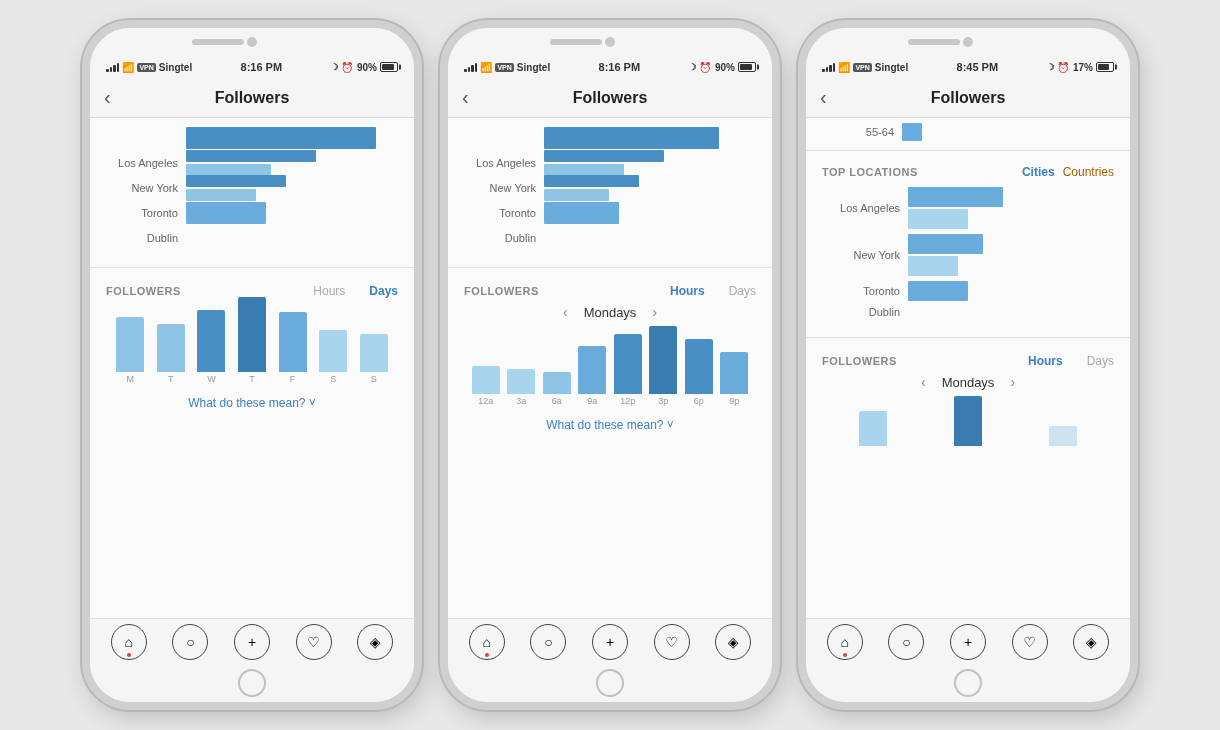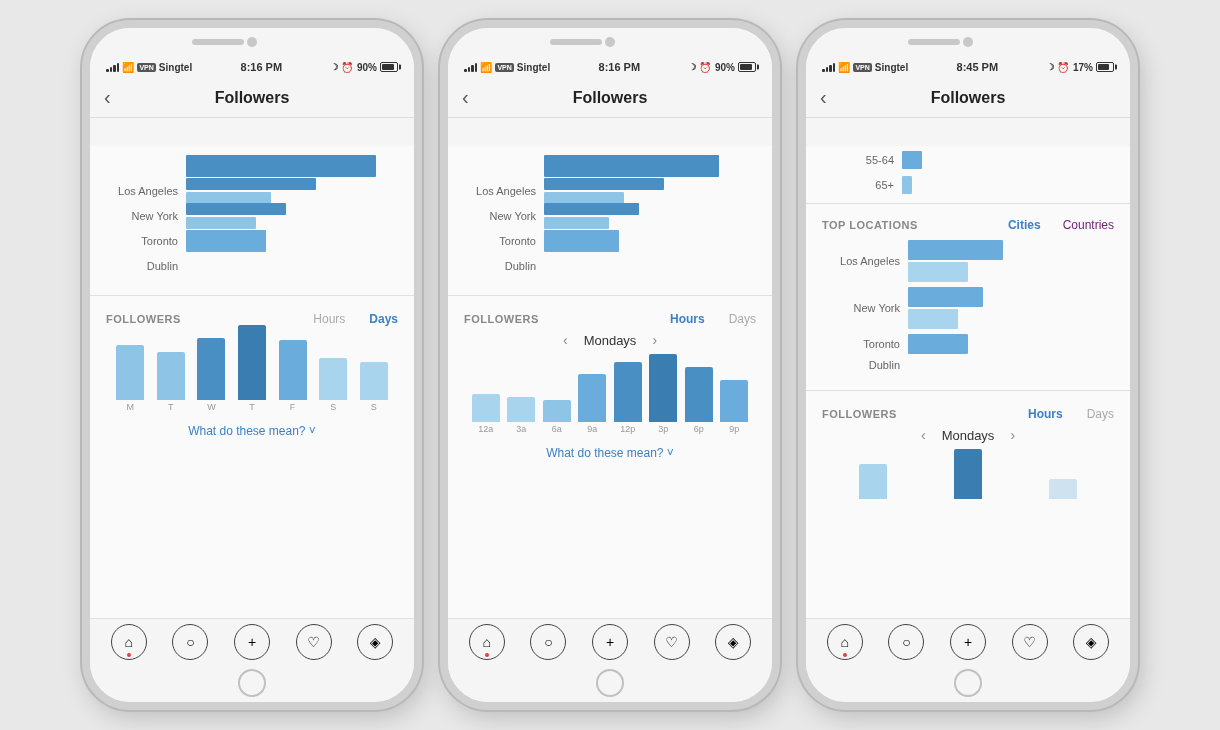--- a/index.html
+++ b/index.html
@@ -146,21 +146,20 @@
       font-weight: 600;
       color: #222;
     }
 
     
     .screen-content {
       flex: 1;
       overflow-y: auto;
       background: #fafafa;
       scrollbar-width: none;
-      margin-top: 28px;
     }
     .screen-content::-webkit-scrollbar { display: none; }
 
     
     .locations-section {
       padding: 10px 16px 6px;
       background: #fafafa;
     }
     .location-row {
       display: flex;
@@ -323,26 +322,26 @@
       text-align: right;
     }
     .top-locations-title {
       font-size: 11px;
       font-weight: 700;
       color: #888;
       letter-spacing: 0.5px;
     }
     .top-locations-tabs {
       display: flex;
-      gap: 22px;
+      gap: 8px;
     }
     .loc-tab {
       font-size: 12px;
       font-weight: 500;
-      color: #701a75;
+      color: #a16207;
       cursor: pointer;
     }
     .loc-tab.active {
       color: #3b82c4;
       font-weight: 700;
     }
 
     
     .what-mean {
       text-align: center;
@@ -713,26 +712,20 @@
     <span class="nav-title">Followers</span>
   </div>
 
   <div class="screen-content">
 
     <div class="age-section">
       <div class="location-row">
         <div class="location-label">55-64</div>
         <div class="location-bar-container">
           <div style="height:18px;width:20px;background:#6aacdc;border-radius:1px;"></div>
-        </div>
-      </div>
-      <div class="location-row">
-        <div class="location-label">65+</div>
-        <div class="location-bar-container">
-          <div style="height:18px;width:10px;background:#8ec5e6;border-radius:1px;"></div>
         </div>
       </div>
     </div>
 
     <div class="divider"></div>
 
     <div class="top-locations-header">
       <span class="top-locations-title">TOP LOCATIONS</span>
       <div class="top-locations-tabs">
         <span class="loc-tab active">Cities</span>

